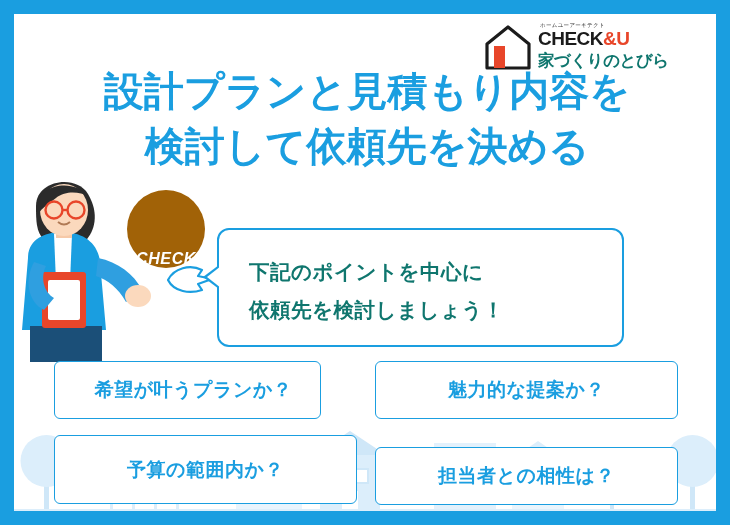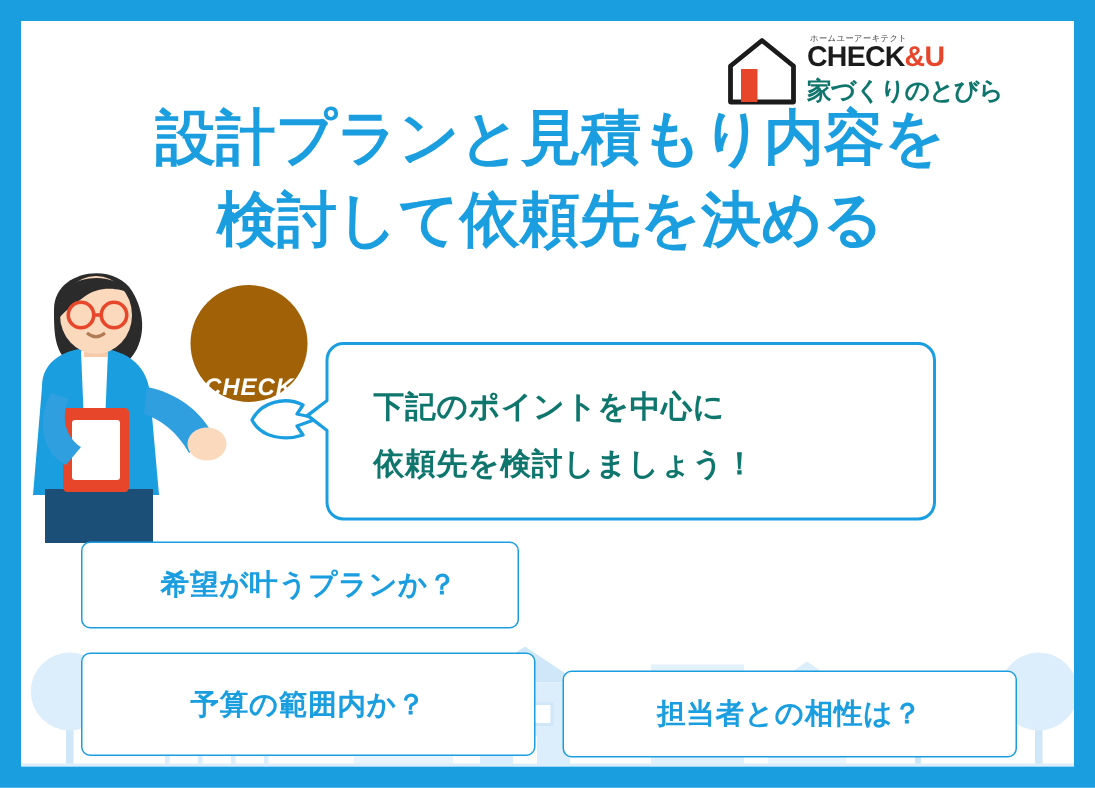--- a/index.html
+++ b/index.html
@@ -176,21 +176,21 @@
     align-items: center;
     justify-content: center;
   }
   .point-box span {
     font-size: 19px;
     font-weight: bold;
     color: #1a9ee0;
     letter-spacing: 0.5px;
     white-space: nowrap;
   }
-  #box-0 { left: 40px;  top: 347px; width: 292px; height: 58px; padding-left: 12px; }
+  #box-0 { left: 40px;  top: 347px; width: 267px; height: 58px; padding-left: 12px; }
   #box-1 { left: 361px; top: 347px; width: 303px; height: 58px; }
   #box-2 { left: 40px;  top: 421px; width: 303px; height: 69px; }
   #box-3 { left: 361px; top: 421px; width: 303px; height: 58px; margin-top: 12px; }
 
   
   #town {
     position: absolute;
     left: 0;
     bottom: 0;
     width: 702px;
@@ -324,20 +324,23 @@
       <div id="bubble-text">
         <div class="bubble-line">下記のポイントを中心に</div>
         <div class="bubble-line">依頼先を検討しましょう！</div>
       </div>
     </div>
     <div id="bubble-tail-in"></div>
 
     <div class="point-box" id="box-0">
       <span>希望が叶うプランか？</span>
     </div>
+    <div class="point-box" id="box-1">
+      <span>魅力的な提案か？</span>
+    </div>
     <div class="point-box" id="box-2">
       <span>予算の範囲内か？</span>
     </div>
     <div class="point-box" id="box-3">
       <span>担当者との相性は？</span>
     </div>
 
   </div>
 </div>
 

